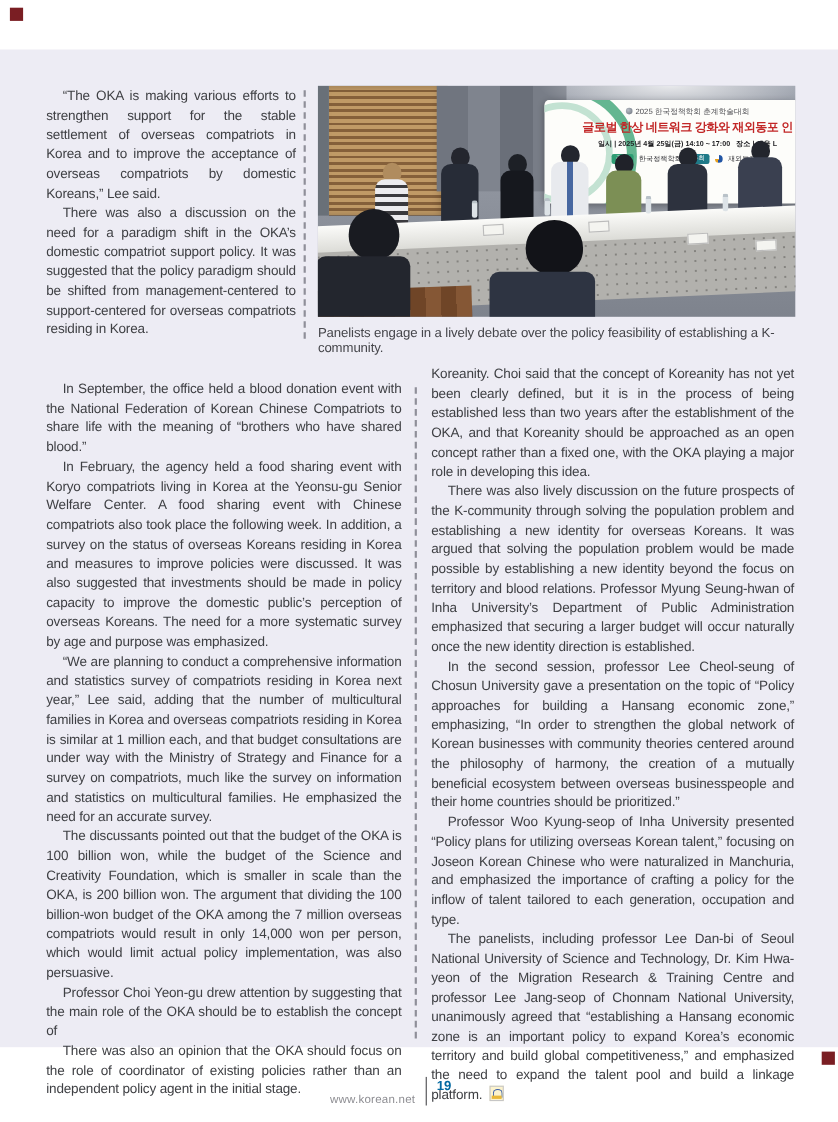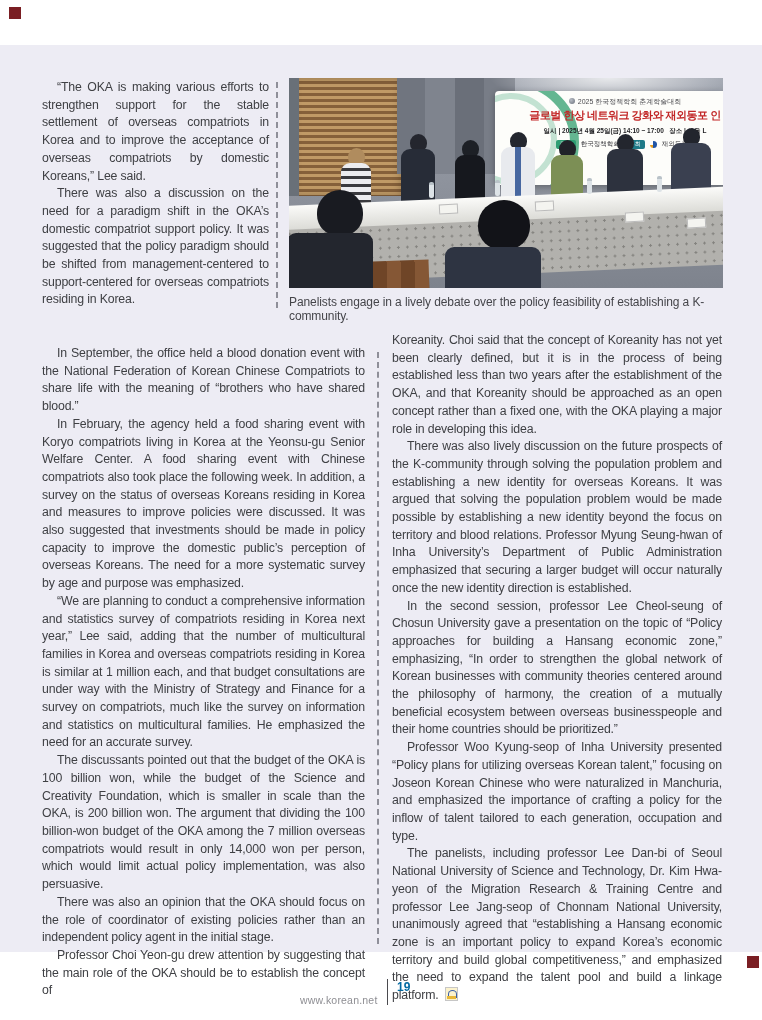--- a/index.html
+++ b/index.html
@@ -210,22 +210,22 @@
     </div>
   </div>
   <p class="photo-caption">Panelists engage in a lively debate over the policy feasibility of establishing a K-community.</p>
 </div>
 
 <div class="left-col col">
   <p>In September, the office held a blood donation event with the National Federation of Korean Chinese Compatriots to share life with the meaning of “brothers who have shared blood.”</p>
   <p>In February, the agency held a food sharing event with Koryo compatriots living in Korea at the Yeonsu-gu Senior Welfare Center. A food sharing event with Chinese compatriots also took place the following week. In addition, a survey on the status of overseas Koreans residing in Korea and measures to improve policies were discussed. It was also suggested that investments should be made in policy capacity to improve the domestic public’s perception of overseas Koreans. The need for a more systematic survey by age and purpose was emphasized.</p>
   <p>“We are planning to conduct a comprehensive information and statistics survey of compatriots residing in Korea next year,” Lee said, adding that the number of multicultural families in Korea and overseas compatriots residing in Korea is similar at 1 million each, and that budget consultations are under way with the Ministry of Strategy and Finance for a survey on compatriots, much like the survey on information and statistics on multicultural families. He emphasized the need for an accurate survey.</p>
   <p>The discussants pointed out that the budget of the OKA is 100 billion won, while the budget of the Science and Creativity Foundation, which is smaller in scale than the OKA, is 200 billion won. The argument that dividing the 100 billion-won budget of the OKA among the 7 million overseas compatriots would result in only 14,000 won per person, which would limit actual policy implementation, was also persuasive.</p>
+  <p>Professor Choi Yeon-gu drew attention by suggesting that the main role of the OKA should be to establish the concept of</p>
   <p>There was also an opinion that the OKA should focus on the role of coordinator of existing policies rather than an independent policy agent in the initial stage.</p>
-  <p>Professor Choi Yeon-gu drew attention by suggesting that the main role of the OKA should be to establish the concept of</p>
 </div>
 
 <div class="divider-bottom"></div>
 
 <div class="right-col col">
   <p class="cont">Koreanity. Choi said that the concept of Koreanity has not yet been clearly defined, but it is in the process of being established less than two years after the establishment of the OKA, and that Koreanity should be approached as an open concept rather than a fixed one, with the OKA playing a major role in developing this idea.</p>
   <p>There was also lively discussion on the future prospects of the K-community through solving the population problem and establishing a new identity for overseas Koreans. It was argued that solving the population problem would be made possible by establishing a new identity beyond the focus on territory and blood relations. Professor Myung Seung-hwan of Inha University’s Department of Public Administration emphasized that securing a larger budget will occur naturally once the new identity direction is established.</p>
   <p>In the second session, professor Lee Cheol-seung of Chosun University gave a presentation on the topic of “Policy approaches for building a Hansang economic zone,” emphasizing, “In order to strengthen the global network of Korean businesses with community theories centered around the philosophy of harmony, the creation of a mutually beneficial ecosystem between overseas businesspeople and their home countries should be prioritized.”</p>
   <p>Professor Woo Kyung-seop of Inha University presented “Policy plans for utilizing overseas Korean talent,” focusing on Joseon Korean Chinese who were naturalized in Manchuria, and emphasized the importance of crafting a policy for the inflow of talent tailored to each generation, occupation and type.</p>
   <p>

